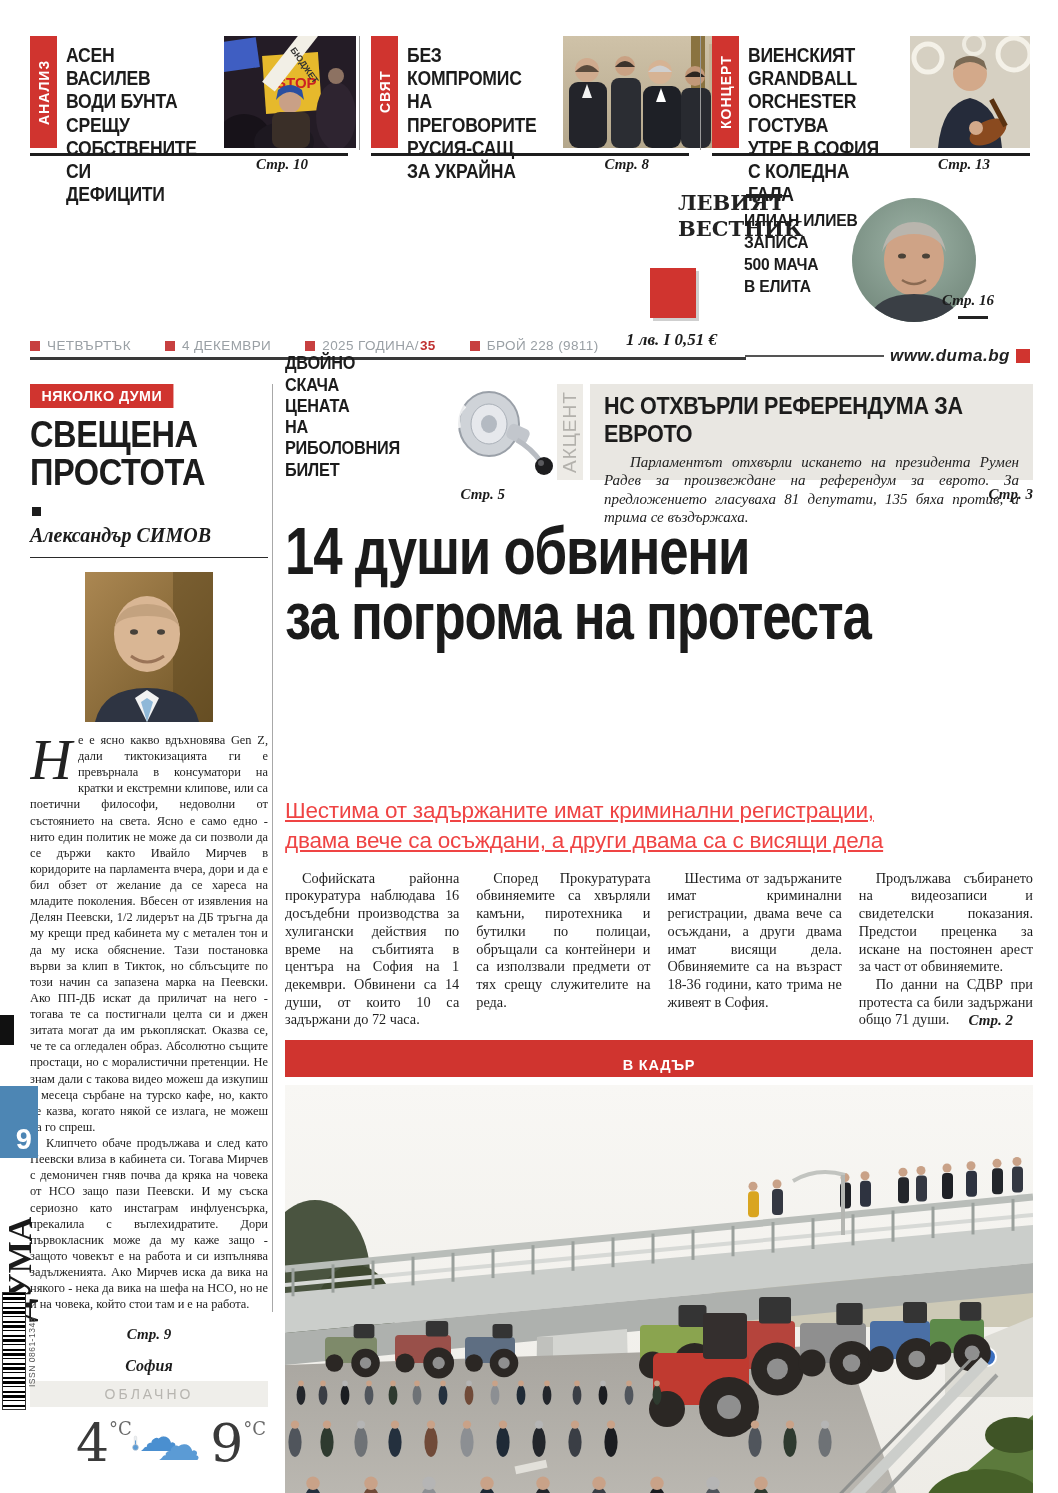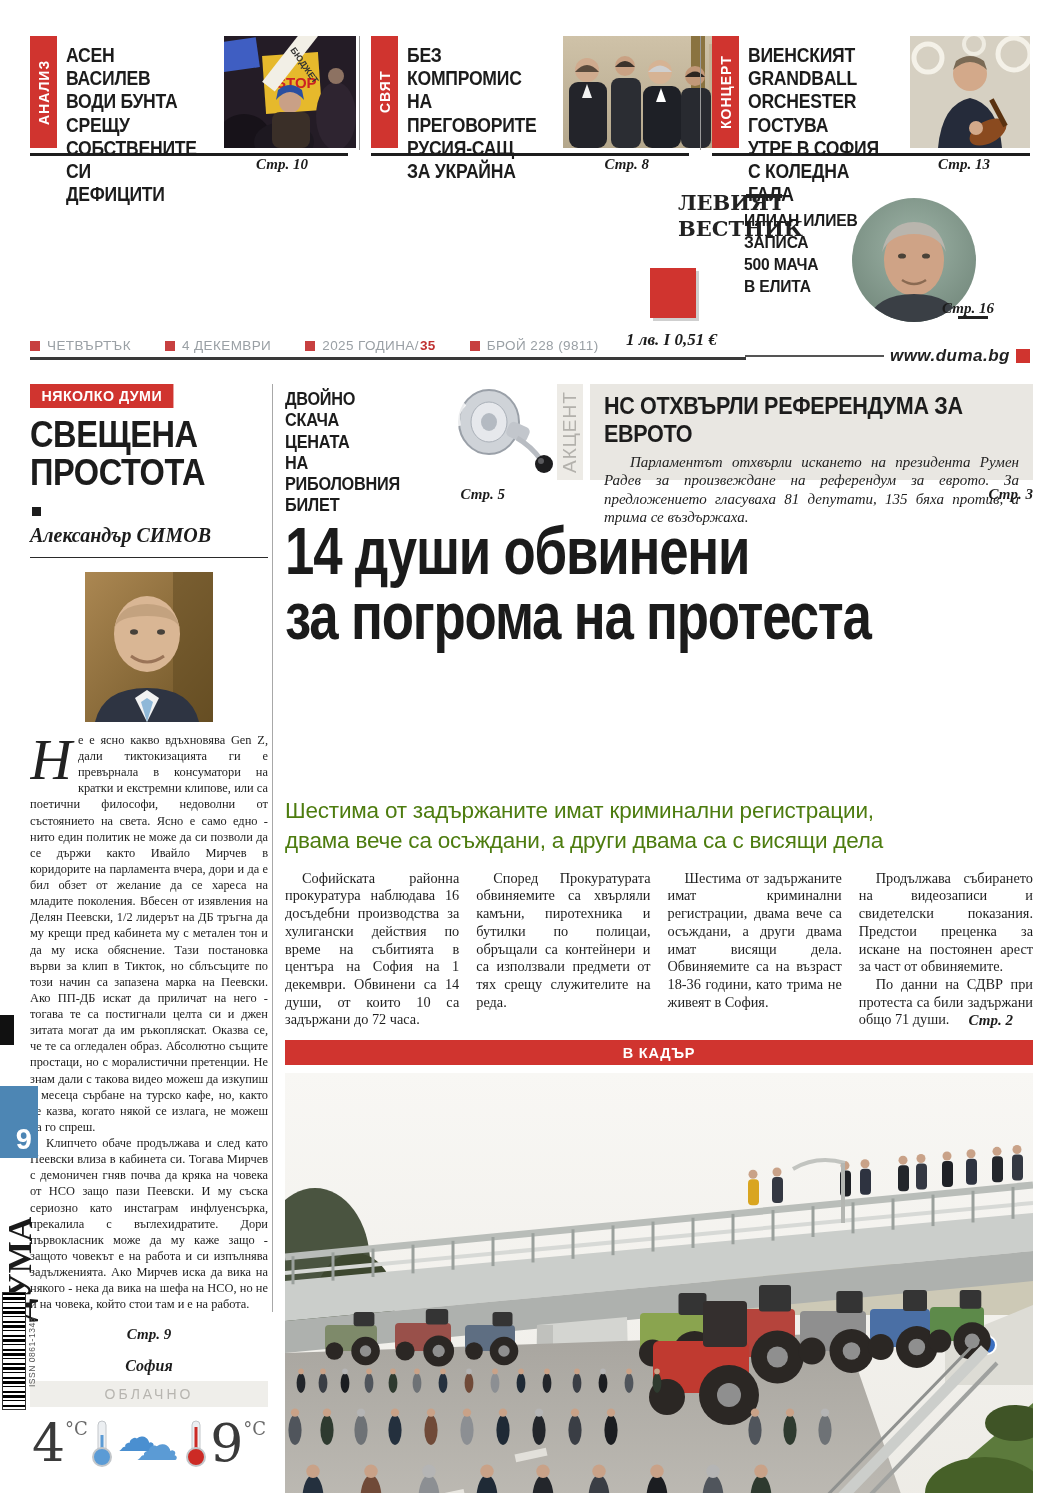--- a/index.html
+++ b/index.html
@@ -45,21 +45,21 @@
     position:absolute; left:648px; top:8px;
     font-family:"DejaVu Serif", serif; font-weight:700; font-size:21px; line-height:1.25; color:#222;
   }
   .brand-square { position:absolute; left:620px; top:86px; width:46px; height:50px; background:var(--accent); box-shadow:3px 3px 0 #cfcfcf; }
   .promo-dash { position:absolute; left:716px; top:12px; width:36px; border-top:4px solid #222; }
   .promo {
     position:absolute; left:714px; top:28px; font-weight:800; font-size:17px; line-height:1.3;
     letter-spacing:-0.2px; transform:scaleX(0.92); transform-origin:left top;
   }
   .promo-photo { position:absolute; left:822px; top:16px; width:124px; height:124px; border-radius:50%; overflow:hidden; }
-  .promo-page { position:absolute; left:912px; top:118px; }
+  .promo-page { position:absolute; left:912px; top:110px; }
   .promo-page-dash { position:absolute; left:928px; top:134px; width:30px; border-top:3px solid #222; }
 
   
   .dateline { position:absolute; left:30px; top:334px; width:1000px; height:34px; }
   .dl-left {
     position:absolute; left:0; top:0; width:716px; height:26px;
     display:flex; align-items:center; gap:34px;
     border-bottom:3px solid #3a3a3a;
     color:#9aa0a5; font-size:13.5px; letter-spacing:0.4px;
   }
@@ -101,65 +101,65 @@
   .sb-page { text-align:center; margin-top:6px; }
 
   
   .weather { margin-top:14px; }
   .w-city { text-align:center; font-family:"Liberation Serif", serif; font-style:italic; font-weight:700; font-size:16px; }
   .w-cond {
     margin-top:6px; background:#efeeea; color:#b7b5b0; text-align:center;
     font-size:14px; letter-spacing:3px; padding:5px 0;
   }
   .w-row { display:flex; align-items:center; justify-content:space-between; margin-top:10px; padding:0 2px; }
-  .w-temp { font-family:"DejaVu Serif", serif; font-size:52px; color:#3a3a3a; line-height:1; }
+  .w-temp { font-family:"DejaVu Serif", serif; font-size:52px; color:#3a3a3a; line-height:1;margin-left:44px; }
   .w-unit { font-family:"DejaVu Serif", serif; font-size:18px; color:#6a6a6a; vertical-align:26px; }
   .clouds { position:relative; width:64px; height:44px; }
   .clouds .c1, .clouds .c2 { position:absolute; font-size:40px; color:#5b9bd5; line-height:1; }
   .clouds .c1 { left:0; top:-4px; color:#4a8fd0; }
   .clouds .c2 { left:18px; top:2px; font-size:44px; }
 
   
   .main { position:absolute; left:285px; top:384px; width:748px; }
   .row1 { display:flex; height:96px; }
-  .fishing { width:272px; display:flex; gap:16px; }
+  .fishing { width:272px; display:flex; gap:16px;align-items:flex-end; }
   .f-head { flex:1; font-weight:800; font-size:18.5px; line-height:1.15; letter-spacing:-0.3px; padding-top:4px; transform:scaleX(0.88); transform-origin:left top; }
   .akcent-strip {
     width:26px; background:#edebe6; color:#b3b1ac; font-size:19px; letter-spacing:1px;
     writing-mode:vertical-rl; transform:rotate(180deg);
     display:flex; align-items:center; justify-content:center; margin-right:7px;
   }
   .akcent-box { flex:1; background:#e9e7e2; padding:8px 14px 6px; }
   .ak-head { font-weight:800; font-size:24.5px; letter-spacing:-0.4px; transform:scaleX(0.88); transform-origin:left top; }
   .ak-text {
     margin-top:5px; font-family:"Liberation Serif", serif; font-style:italic; font-size:15px;
     line-height:1.22; text-align:justify; color:#222;
   }
   .ak-text .indent { display:inline-block; width:26px; }
   .refs-row { display:flex; justify-content:space-between; margin-top:6px; }
   .refs-row .left { width:270px; text-align:right; padding-right:50px; }
 
   .headline {
     margin-top:16px; font-weight:800; font-size:66px; line-height:0.98; letter-spacing:-1.5px;
     color:#1b1b1b; transform:scaleX(0.8); transform-origin:left top; width:125%;
   }
-  .subhead { margin-top:148px; font-size:22.5px; line-height:1.32; color:#4d7c0f; letter-spacing:-0.2px; }
+  .subhead { margin-top:148px; font-size:22.5px; line-height:1.32; color:#ef4444; letter-spacing:-0.2px;text-decoration:underline; }
 
   .columns {
     position:relative; margin-top:14px; height:160px;
     column-count:4; column-gap:17px;
     font-family:"Liberation Serif", serif; font-size:14.3px; line-height:1.24; text-align:justify; color:#1e1e1e;
   }
   .columns p { text-indent:17px; }
   .columns p.first { text-indent:17px; }
   .col-page { position:absolute; right:20px; bottom:0; background:#fff; padding-left:8px; }
 
   .kicker {
     margin-top:10px; background:var(--accent); color:#fff; text-align:center;
-    font-weight:700; font-size:14.5px; letter-spacing:0.8px; padding:5px 0 4px;
+    font-weight:700; font-size:14.5px; letter-spacing:0.8px; padding:17px 0 4px;
   }
   .bigphoto { margin-top:8px; width:748px; height:490px; }
   .bigphoto svg { display:block; }
 
   
   .edge-black { position:absolute; left:0; top:1015px; width:14px; height:30px; background:#111; }
   .edge-pagebox {
     position:absolute; left:0; top:1086px; width:38px; height:72px; background:#4d86b4;
     color:#fff; font-weight:700; font-size:29px;
     display:flex; align-items:flex-end; justify-content:flex-end; padding:2px 6px;

